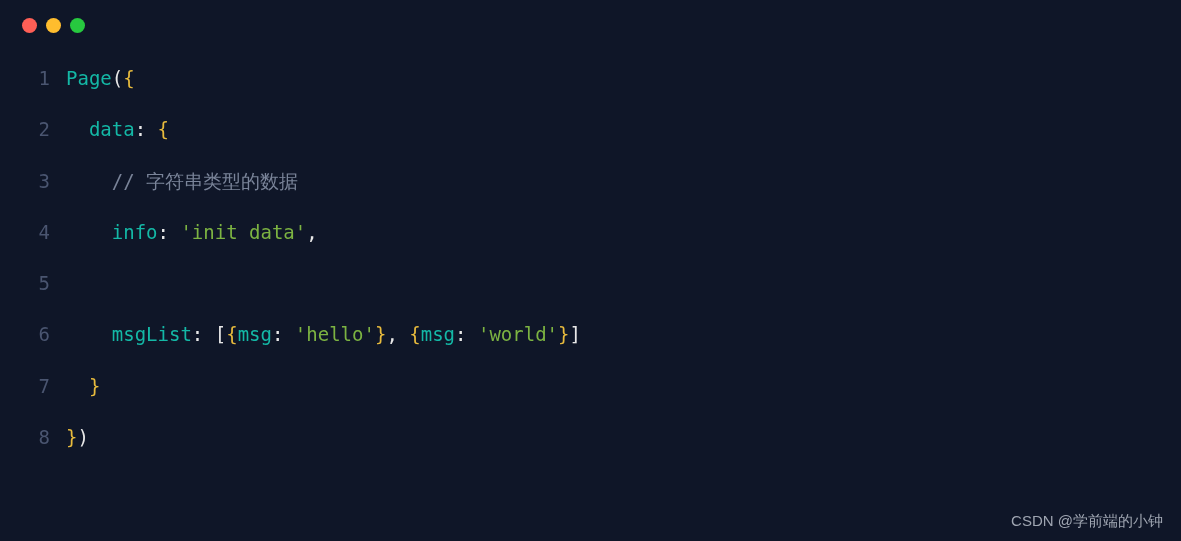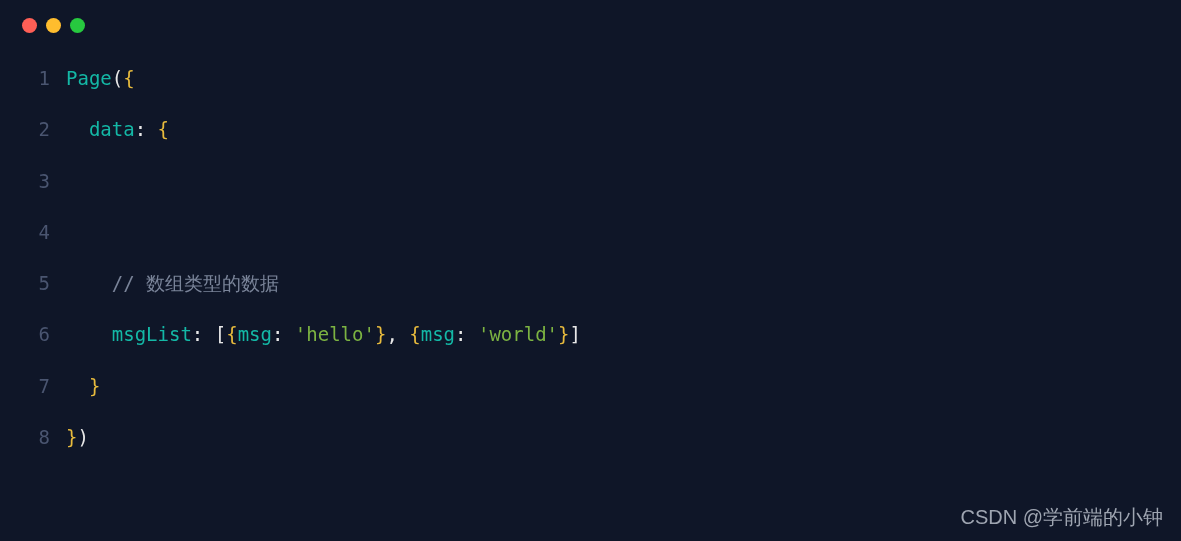--- a/index.html
+++ b/index.html
@@ -53,38 +53,38 @@
     .tok-key { color: #14b8a6; }
     .tok-brace { color: #e8bb3d; }
     .tok-comment { color: #7a8499; }
     .tok-string { color: #7cb342; }
     .tok-default { color: #e8e8e8; }
     .watermark {
       position: absolute;
       bottom: 10px;
       right: 18px;
       color: #b8bec9;
-      font-size: 20px;
+      font-size: 15px;
       font-family: -apple-system, BlinkMacSystemFont, 'Segoe UI', Arial, sans-serif;
       opacity: 0.85;
     }
   </style>
 </head>
 <body>
 
 <div class="titlebar">
   <div class="traffic-light red"></div>
   <div class="traffic-light yellow"></div>
   <div class="traffic-light green"></div>
 </div>
 
 <div class="code-area" id="code-area">
     <div class="code-line"><span class="line-number">1</span><span><span class="tok-func">Page</span><span class="tok-punc">(</span><span class="tok-brace">{</span></span></div>
     <div class="code-line"><span class="line-number">2</span><span><span class="tok-default">  </span><span class="tok-key">data</span><span class="tok-punc">: </span><span class="tok-brace">{</span></span></div>
-    <div class="code-line"><span class="line-number">3</span><span><span class="tok-default">    </span></span></div>
-    <div class="code-line"><span class="line-number">4</span></div>
-    <div class="code-line"><span class="line-number">5</span><span><span class="tok-default">    </span><span class="tok-comment">// 数组类型的数据</span></span></div>
+    <div class="code-line"><span class="line-number">3</span><span><span class="tok-default">    </span><span class="tok-comment">// 字符串类型的数据</span></span></div>
+    <div class="code-line"><span class="line-number">4</span><span><span class="tok-default">    </span><span class="tok-key">info</span><span class="tok-punc">: </span><span class="tok-string">'init data'</span><span class="tok-punc">,</span></span></div>
+    <div class="code-line"><span class="line-number">5</span><span><span class="tok-default">    </span></span></div>
     <div class="code-line"><span class="line-number">6</span><span><span class="tok-default">    </span><span class="tok-key">msgList</span><span class="tok-punc">: [</span><span class="tok-brace">{</span><span class="tok-key">msg</span><span class="tok-punc">: </span><span class="tok-string">'hello'</span><span class="tok-brace">}</span><span class="tok-punc">, </span><span class="tok-brace">{</span><span class="tok-key">msg</span><span class="tok-punc">: </span><span class="tok-string">'world'</span><span class="tok-brace">}</span><span class="tok-punc">]</span></span></div>
     <div class="code-line"><span class="line-number">7</span><span><span class="tok-default">  </span><span class="tok-brace">}</span></span></div>
     <div class="code-line"><span class="line-number">8</span><span><span class="tok-brace">}</span><span class="tok-punc">)</span></span></div>
   </div>
 
 <div class="watermark">CSDN @学前端的小钟</div>
 
 </body></html>

